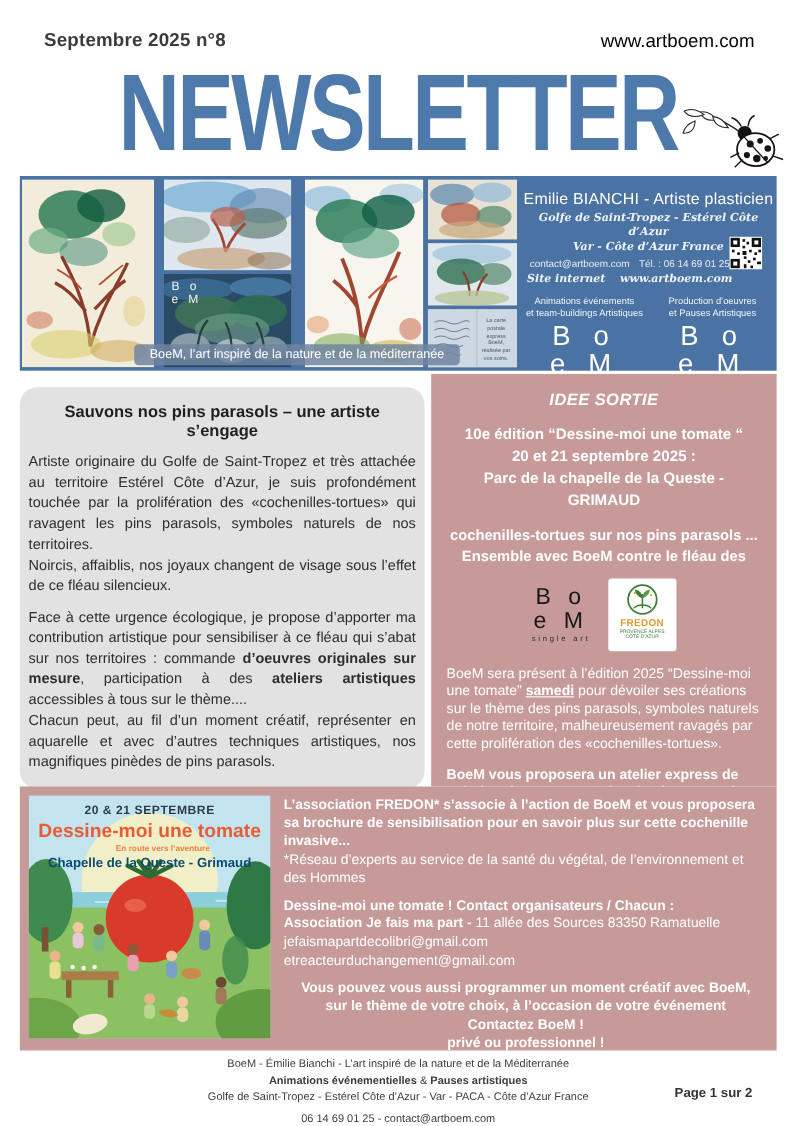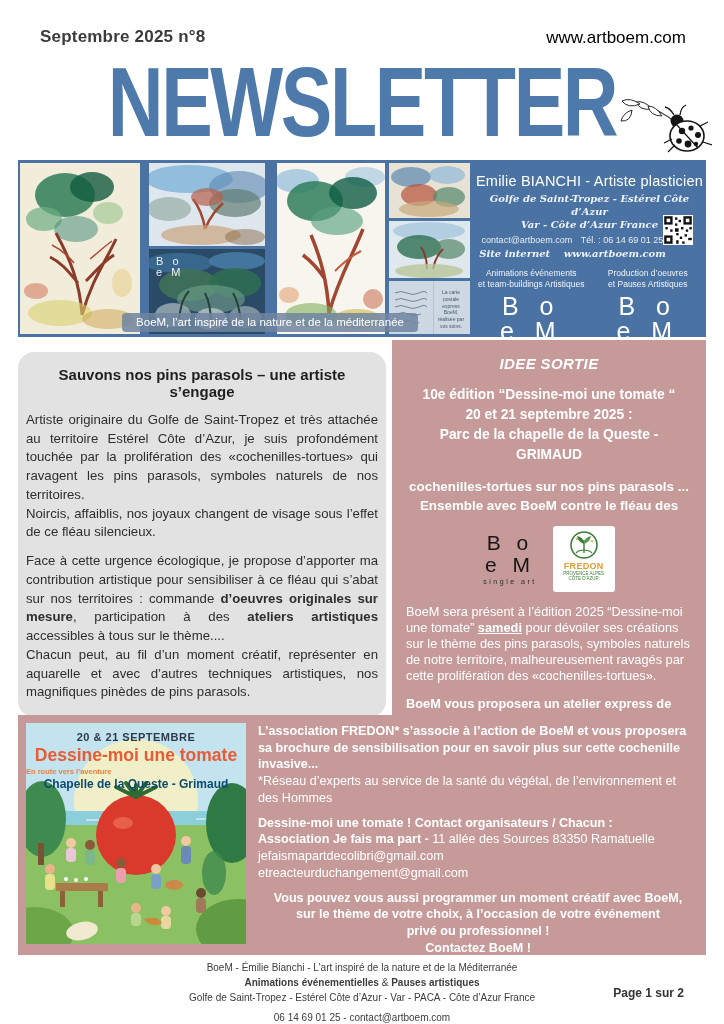--- a/index.html
+++ b/index.html
@@ -80,21 +80,21 @@
   .u{text-decoration:underline;font-weight:700;}
 
   
   .bottom{left:18px;top:715px;width:688px;height:240px;background:#c79a9a;}
   .poster{position:absolute;left:8px;top:8px;width:220px;height:221px;overflow:hidden;}
   .poster svg{display:block;width:100%;height:100%;}
   .poster-dates{position:absolute;left:0;top:8px;width:100%;text-align:center;
                 font-size:11px;font-weight:700;color:#2d3a4a;letter-spacing:.5px;}
   .poster-title{position:absolute;left:0;top:22px;width:100%;text-align:center;
                 font-size:17.5px;font-weight:700;color:#e85c35;}
-  .poster-sub{position:absolute;left:0;top:44px;width:100%;
+  .poster-sub{position:absolute;left:12px;top:44px;width:100%;text-align:center;
               font-size:7.5px;font-weight:700;color:#e87f3e;}
   .poster-loc{position:absolute;left:0;top:54px;width:100%;text-align:center;
               font-size:12px;font-weight:700;color:#0c4a6e;}
   .bottom-text{position:absolute;left:240px;top:8px;width:440px;color:#fff;
                font-size:12.6px;line-height:1.33;}
   .bt-gap{margin-top:8px;}
   .cta{margin-top:8px;text-align:center;font-weight:700;}
 
   
   .footer{left:0;top:960px;width:724px;text-align:center;color:#3c3c3c;
@@ -411,22 +411,22 @@
     <div class="bottom-text">
       <div class="b">L’association FREDON* s’associe à l’action de BoeM et vous proposera sa brochure de sensibilisation pour en savoir plus sur cette cochenille invasive...</div>
       <div>*Réseau d’experts au service de la santé du végétal, de l’environnement et des Hommes</div>
       <div class="bt-gap b">Dessine-moi une tomate ! Contact organisateurs / Chacun :</div>
       <div><span class="b">Association Je fais ma part - </span><span> 11 allée des Sources 83350 Ramatuelle</span></div>
       <div class="link">jefaismapartdecolibri@gmail.com</div>
       <div class="link">etreacteurduchangement@gmail.com</div>
       <div class="cta">
         <div>Vous pouvez vous aussi programmer un moment créatif avec BoeM,</div>
         <div>sur le thème de votre choix, à l’occasion de votre événement</div>
+        <div>Contactez BoeM !</div>
         <div>privé ou professionnel !</div>
-        <div>Contactez BoeM !</div>
       </div>
     </div>
   </div>
 
   <div class="abs footer">
     <div>BoeM  - Émilie Bianchi - L’art inspiré de la nature et de la Méditerranée</div>
     <div><span class="b">Animations événementielles</span><span> &amp; </span><span class="b">Pauses artistiques</span></div>
     <div>Golfe de Saint-Tropez - Estérel Côte d’Azur - Var - PACA - Côte d’Azur France</div>
     <div class="f4">06 14 69 01 25 - contact@artboem.com</div>
   </div>

